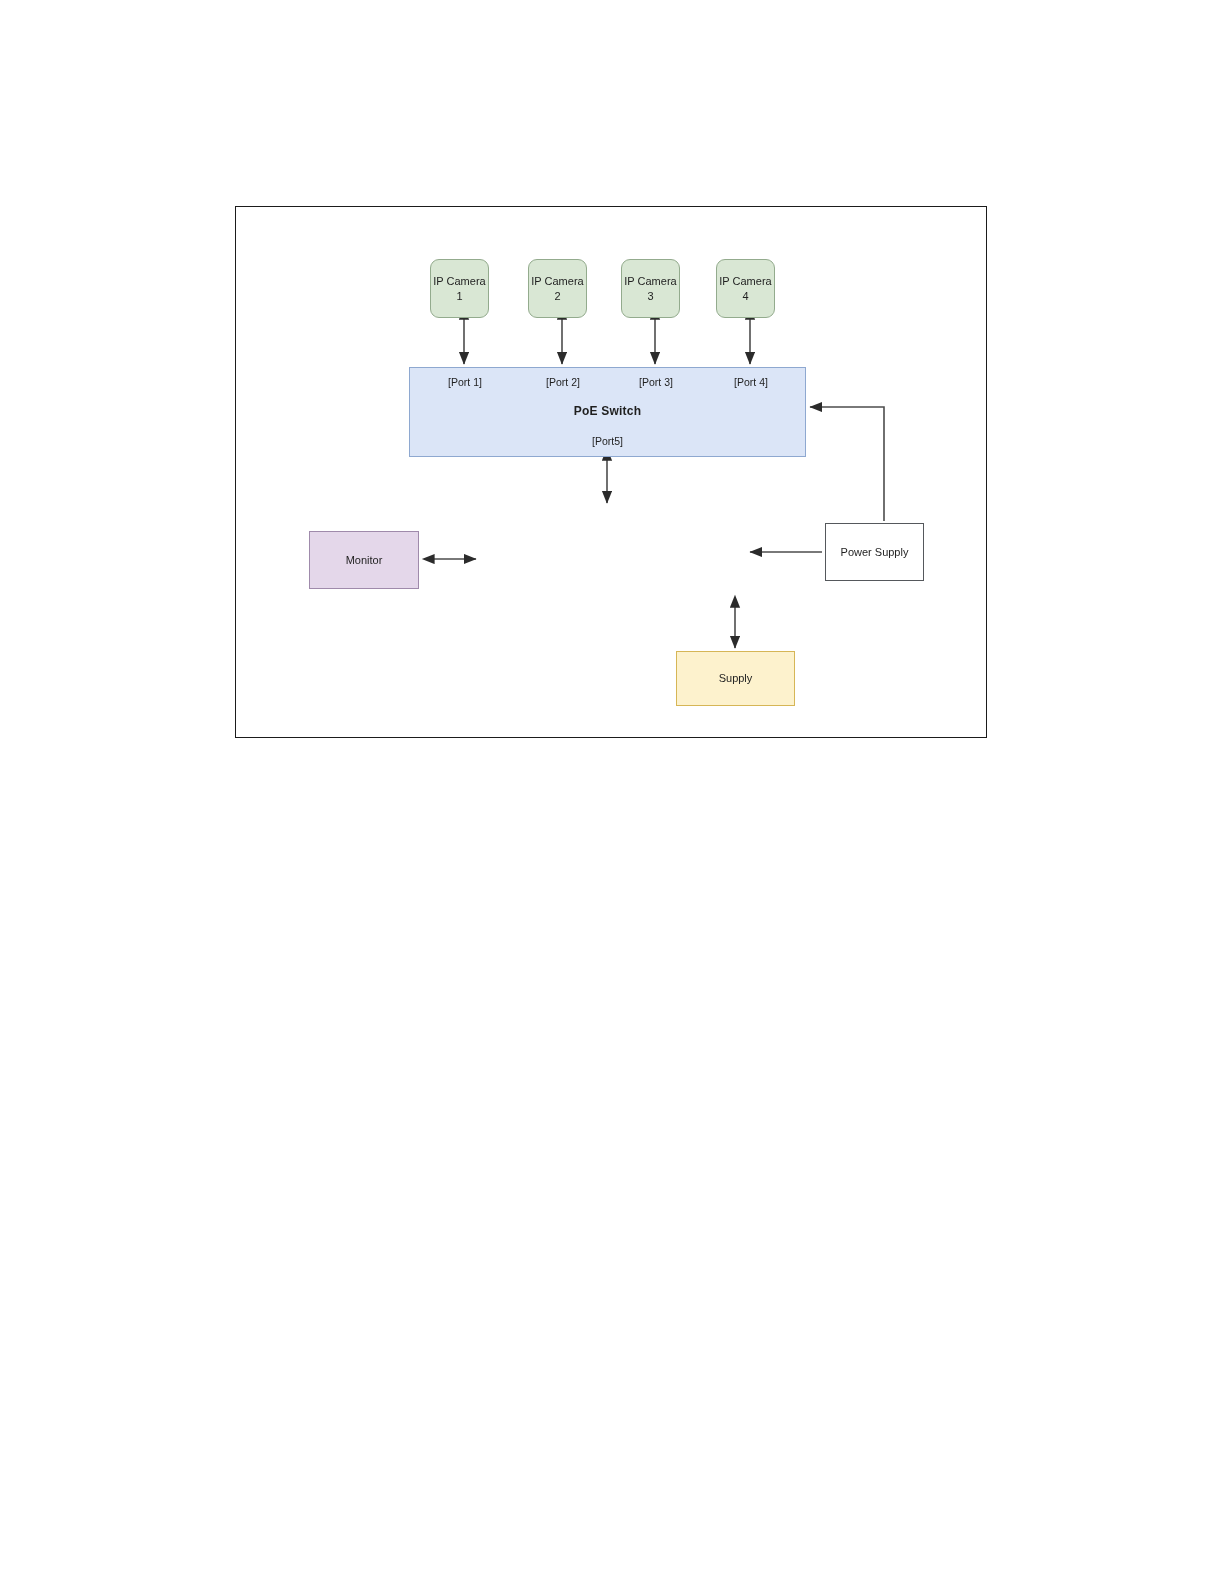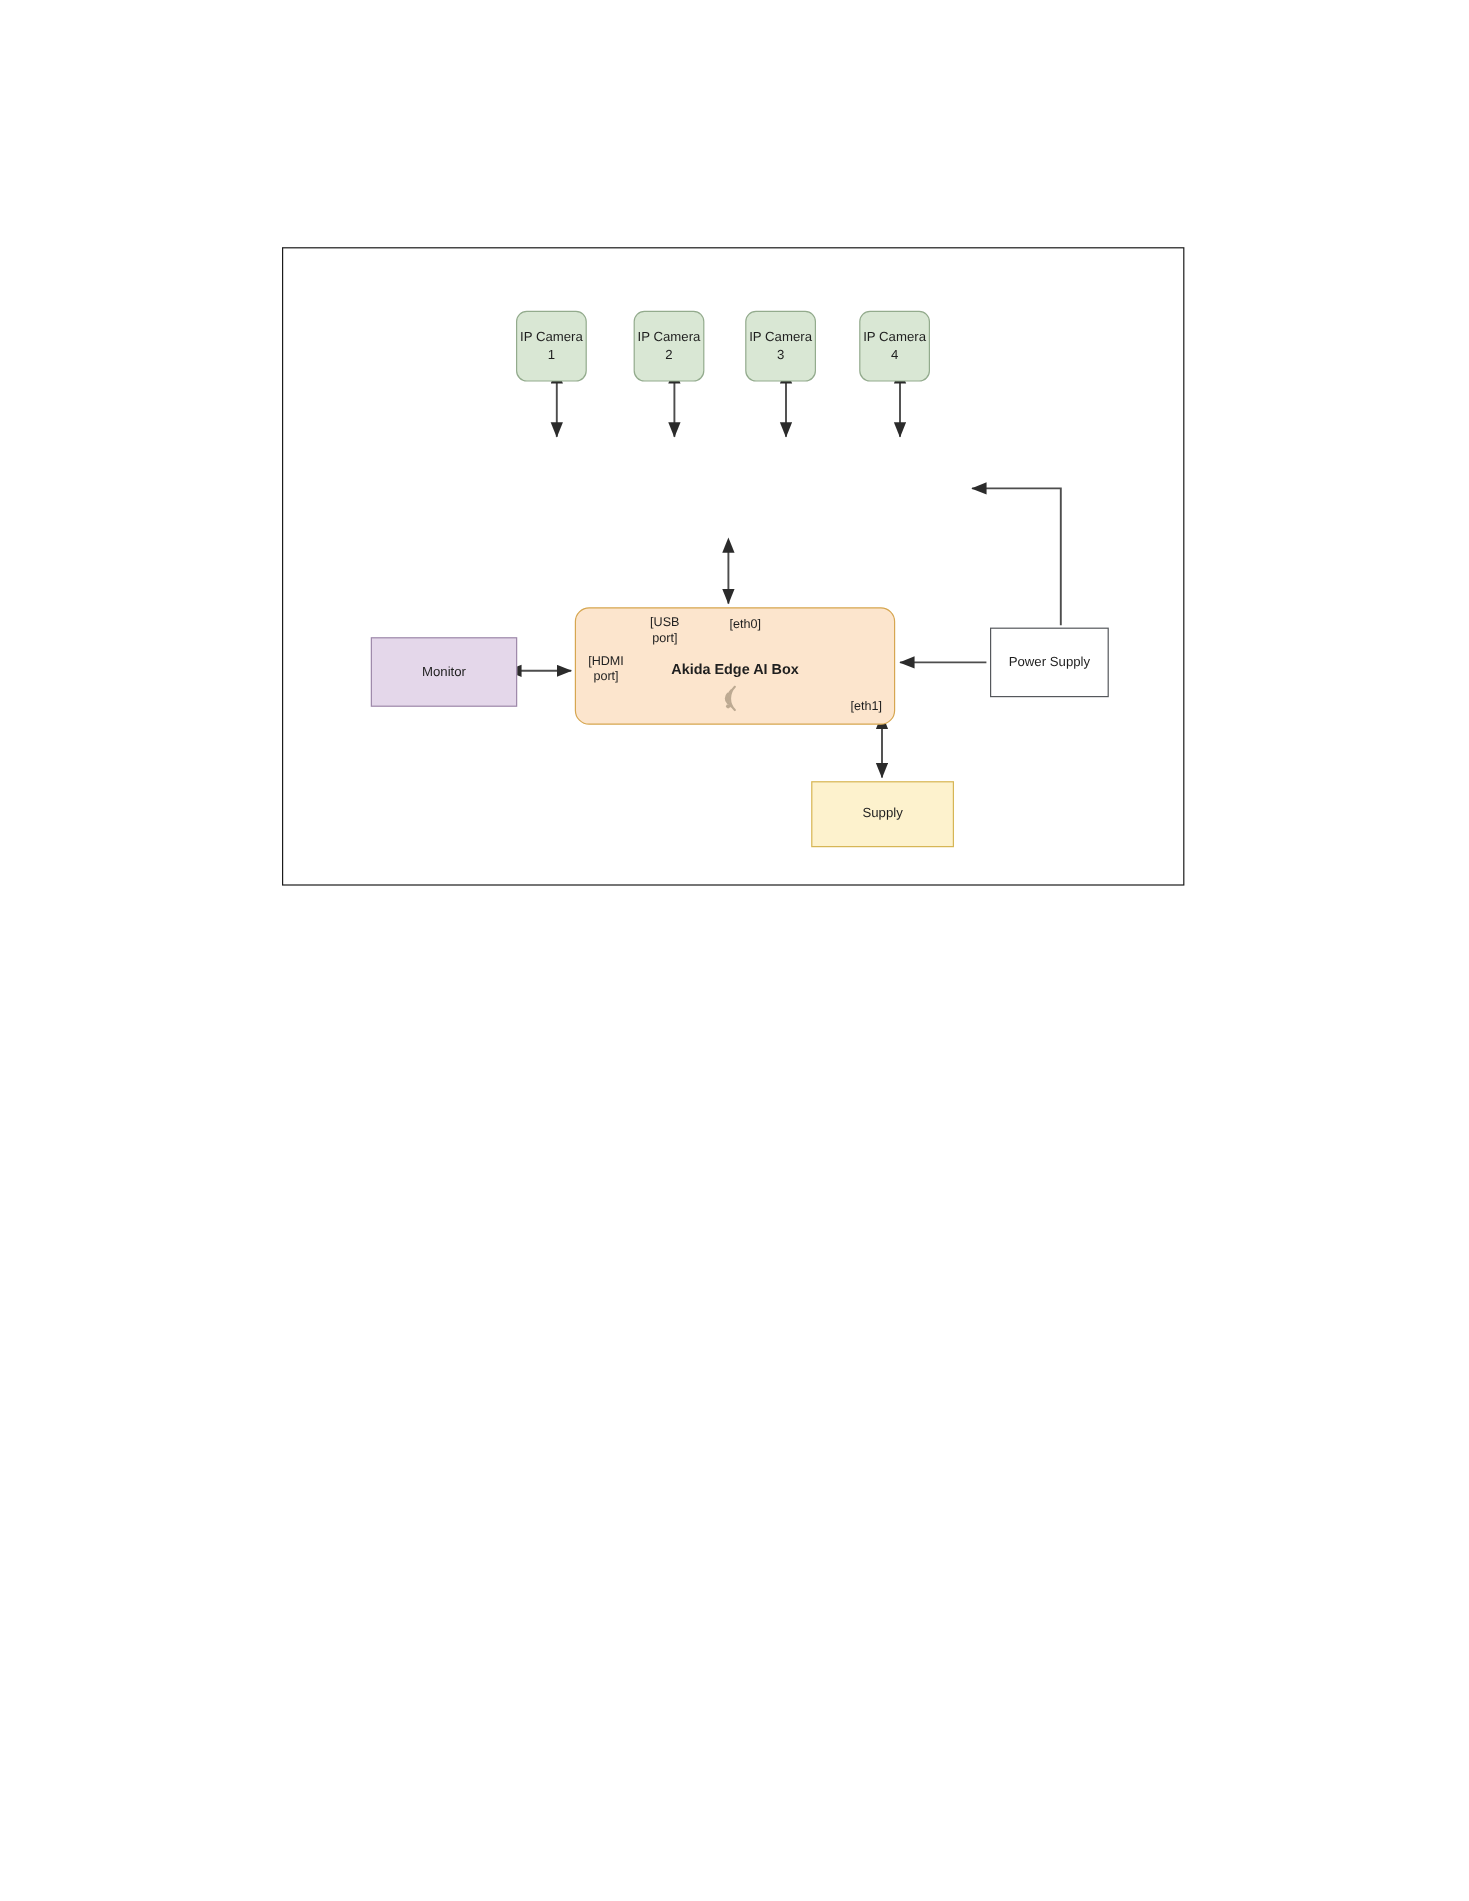--- a/index.html
+++ b/index.html
@@ -148,21 +148,21 @@
     transform: translateX(-50%);
     width: 22px;
     height: 22px;
     opacity: .55;
   }
 
   
   #monitor {
     left: 73px;
     top: 324px;
-    width: 122px;
+    width: 110px;
     height: 58px;
     background: #e4d7ea;
     border: 1px solid #9f8aab;
   }
 
   
   #power-supply {
     left: 589px;
     top: 316px;
     width: 99px;
@@ -244,36 +244,31 @@
   <div class="node camera" id="camera-3" style="left:385px; top:52px;">
     <span class="cam-line">IP Camera</span>
     <span class="cam-line">3</span>
   </div>
 
   <div class="node camera" id="camera-4" style="left:480px; top:52px;">
     <span class="cam-line">IP Camera</span>
     <span class="cam-line">4</span>
   </div>
 
-
-  <div class="node" id="edge-ai-box">
-    <span id="usb-port-label">[USB port]</span>
-    <span id="eth0-label">[eth0]</span>
-    <span id="hdmi-port-label">[HDMI port]</span>
-    <span id="edge-ai-title">Akida Edge AI Box</span>
-    <svg id="wifi-icon" viewBox="0 0 24 24" xmlns="http://www.w3.org/2000/svg">
-      <g transform="rotate(-45 12 12)" fill="none" stroke="#8a7a63" stroke-width="2" stroke-linecap="round">
-        <path d="M4 19 a15 15 0 0 1 15 -15"></path>
-        <path d="M4 14.5 a10.5 10.5 0 0 1 10.5 -10.5"></path>
-        <path d="M4 10 a6 6 0 0 1 6 -6"></path>
-      </g>
-      <circle cx="5.2" cy="19.2" r="1.9" fill="#8a7a63"></circle>
-    </svg>
-    <span id="eth1-label">[eth1]</span>
-  </div>
+  <div class="node" id="poe-switch">
+    <div class="port-row">
+      <span class="port-label" style="left:55px;">[Port 1]</span>
+      <span class="port-label" style="left:153px;">[Port 2]</span>
+      <span class="port-label" style="left:246px;">[Port 3]</span>
+      <span class="port-label" style="left:341px;">[Port 4]</span>
+    </div>
+    <span class="switch-title">PoE Switch</span>
+    <span id="port5-label">[Port5]</span>
+  </div>
+
 
   <div class="node" id="monitor">
     <span>Monitor</span>
   </div>
 
   <div class="node" id="power-supply">
     <span>Power Supply</span>
   </div>
 
   <div class="node" id="router">

